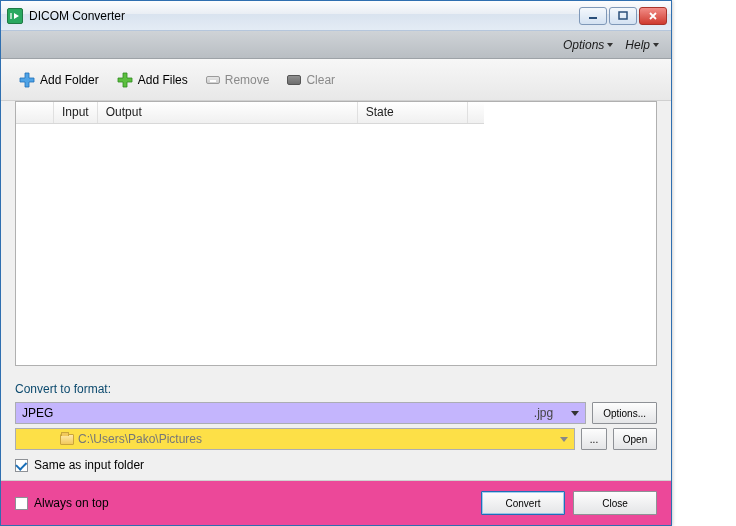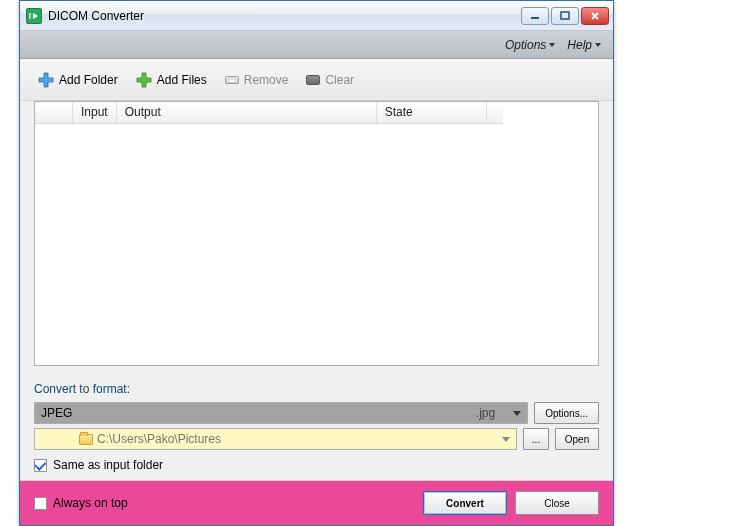--- a/index.html
+++ b/index.html
@@ -1,23 +1,22 @@
 <!DOCTYPE html>
 <html><head>
 <meta charset="utf-8">
 <style>
   * { box-sizing: border-box; }
   html, body { margin: 0; padding: 0; font-family: "Segoe UI", Tahoma, sans-serif; font-size: 12px; color: #000; }
   .window {
-    width: 595px; height: 526px;
+    width: 672px; height: 526px;
     border: 1px solid #2f6fb0;
     background: #f0f0f0;
     display: flex; flex-direction: column;
     box-shadow: 0 0 4px rgba(0,0,0,0.3);
-    margin-left: 19px;
   }
   .titlebar {
     height: 30px;
     background: linear-gradient(to bottom, #fdfdfe 0%, #e9eef4 45%, #d9e3ef 46%, #e4ecf5 100%);
     border-bottom: 1px solid #b5c6dc;
     display: flex; align-items: center;
     padding-left: 6px;
   }
   .titlebar .app-icon {
     width: 16px; height: 16px; margin-right: 6px;
@@ -76,25 +75,25 @@
   .col.output { width: 260px; }
   .col.state { width: 110px; }
   .col.end { width: 16px; border-right: none;}
   .list-body { flex: 1; background: #fff; }
   .form-area { padding: 6px 14px 4px 14px; display: flex; flex-direction: column; gap: 4px; }
   .row { display: flex; align-items: center; gap: 6px; }
   .label { font-size: 12px; color: #0c4a6e; padding: 2px 0; }
   .combo {
     flex: 1; height: 22px;
     border: 1px solid #abadb3;
-    background: #a3a3a3;
+    background: #c4b5fd;
     display: flex; align-items: center;
     padding: 0 4px 0 6px;
   }
-  .combo.disabled { background: #fef9c3; color: #777; padding-left: 44px; }
+  .combo.disabled { background: #fde047; color: #777; padding-left: 44px; }
   .combo .val { flex: 1; font-size: 12px; }
   .combo .ext { color: #444; font-size: 12px; margin-right: 18px; }
   .combo .drop { width: 0; height: 0; border-left: 4px solid transparent; border-right: 4px solid transparent; border-top: 5px solid #333; margin-right: 2px; }
   .btn {
     height: 22px; min-width: 60px;
     border: 1px solid #8e9196;
     border-radius: 1px;
     background: linear-gradient(to bottom, #fdfdfd, #e4e5e7);
     font-size: 10px; padding: 0 10px;
     display: flex; align-items: center; justify-content: center;
@@ -232,21 +231,21 @@
     </div>
   </div>
 
   <div class="footer">
     <div class="checkbox-row">
       <span class="chk"></span>
       <span>Always on top</span>
     </div>
     <div class="right">
       <div class="btn primary">
-        <span style="font-weight:bold">Convert</span>
+        <span style="font-weight:normal">Convert</span>
       </div>
       <div class="btn">
         <span>Close</span>
       </div>
     </div>
   </div>
 
 </div>
 
 </body></html>

